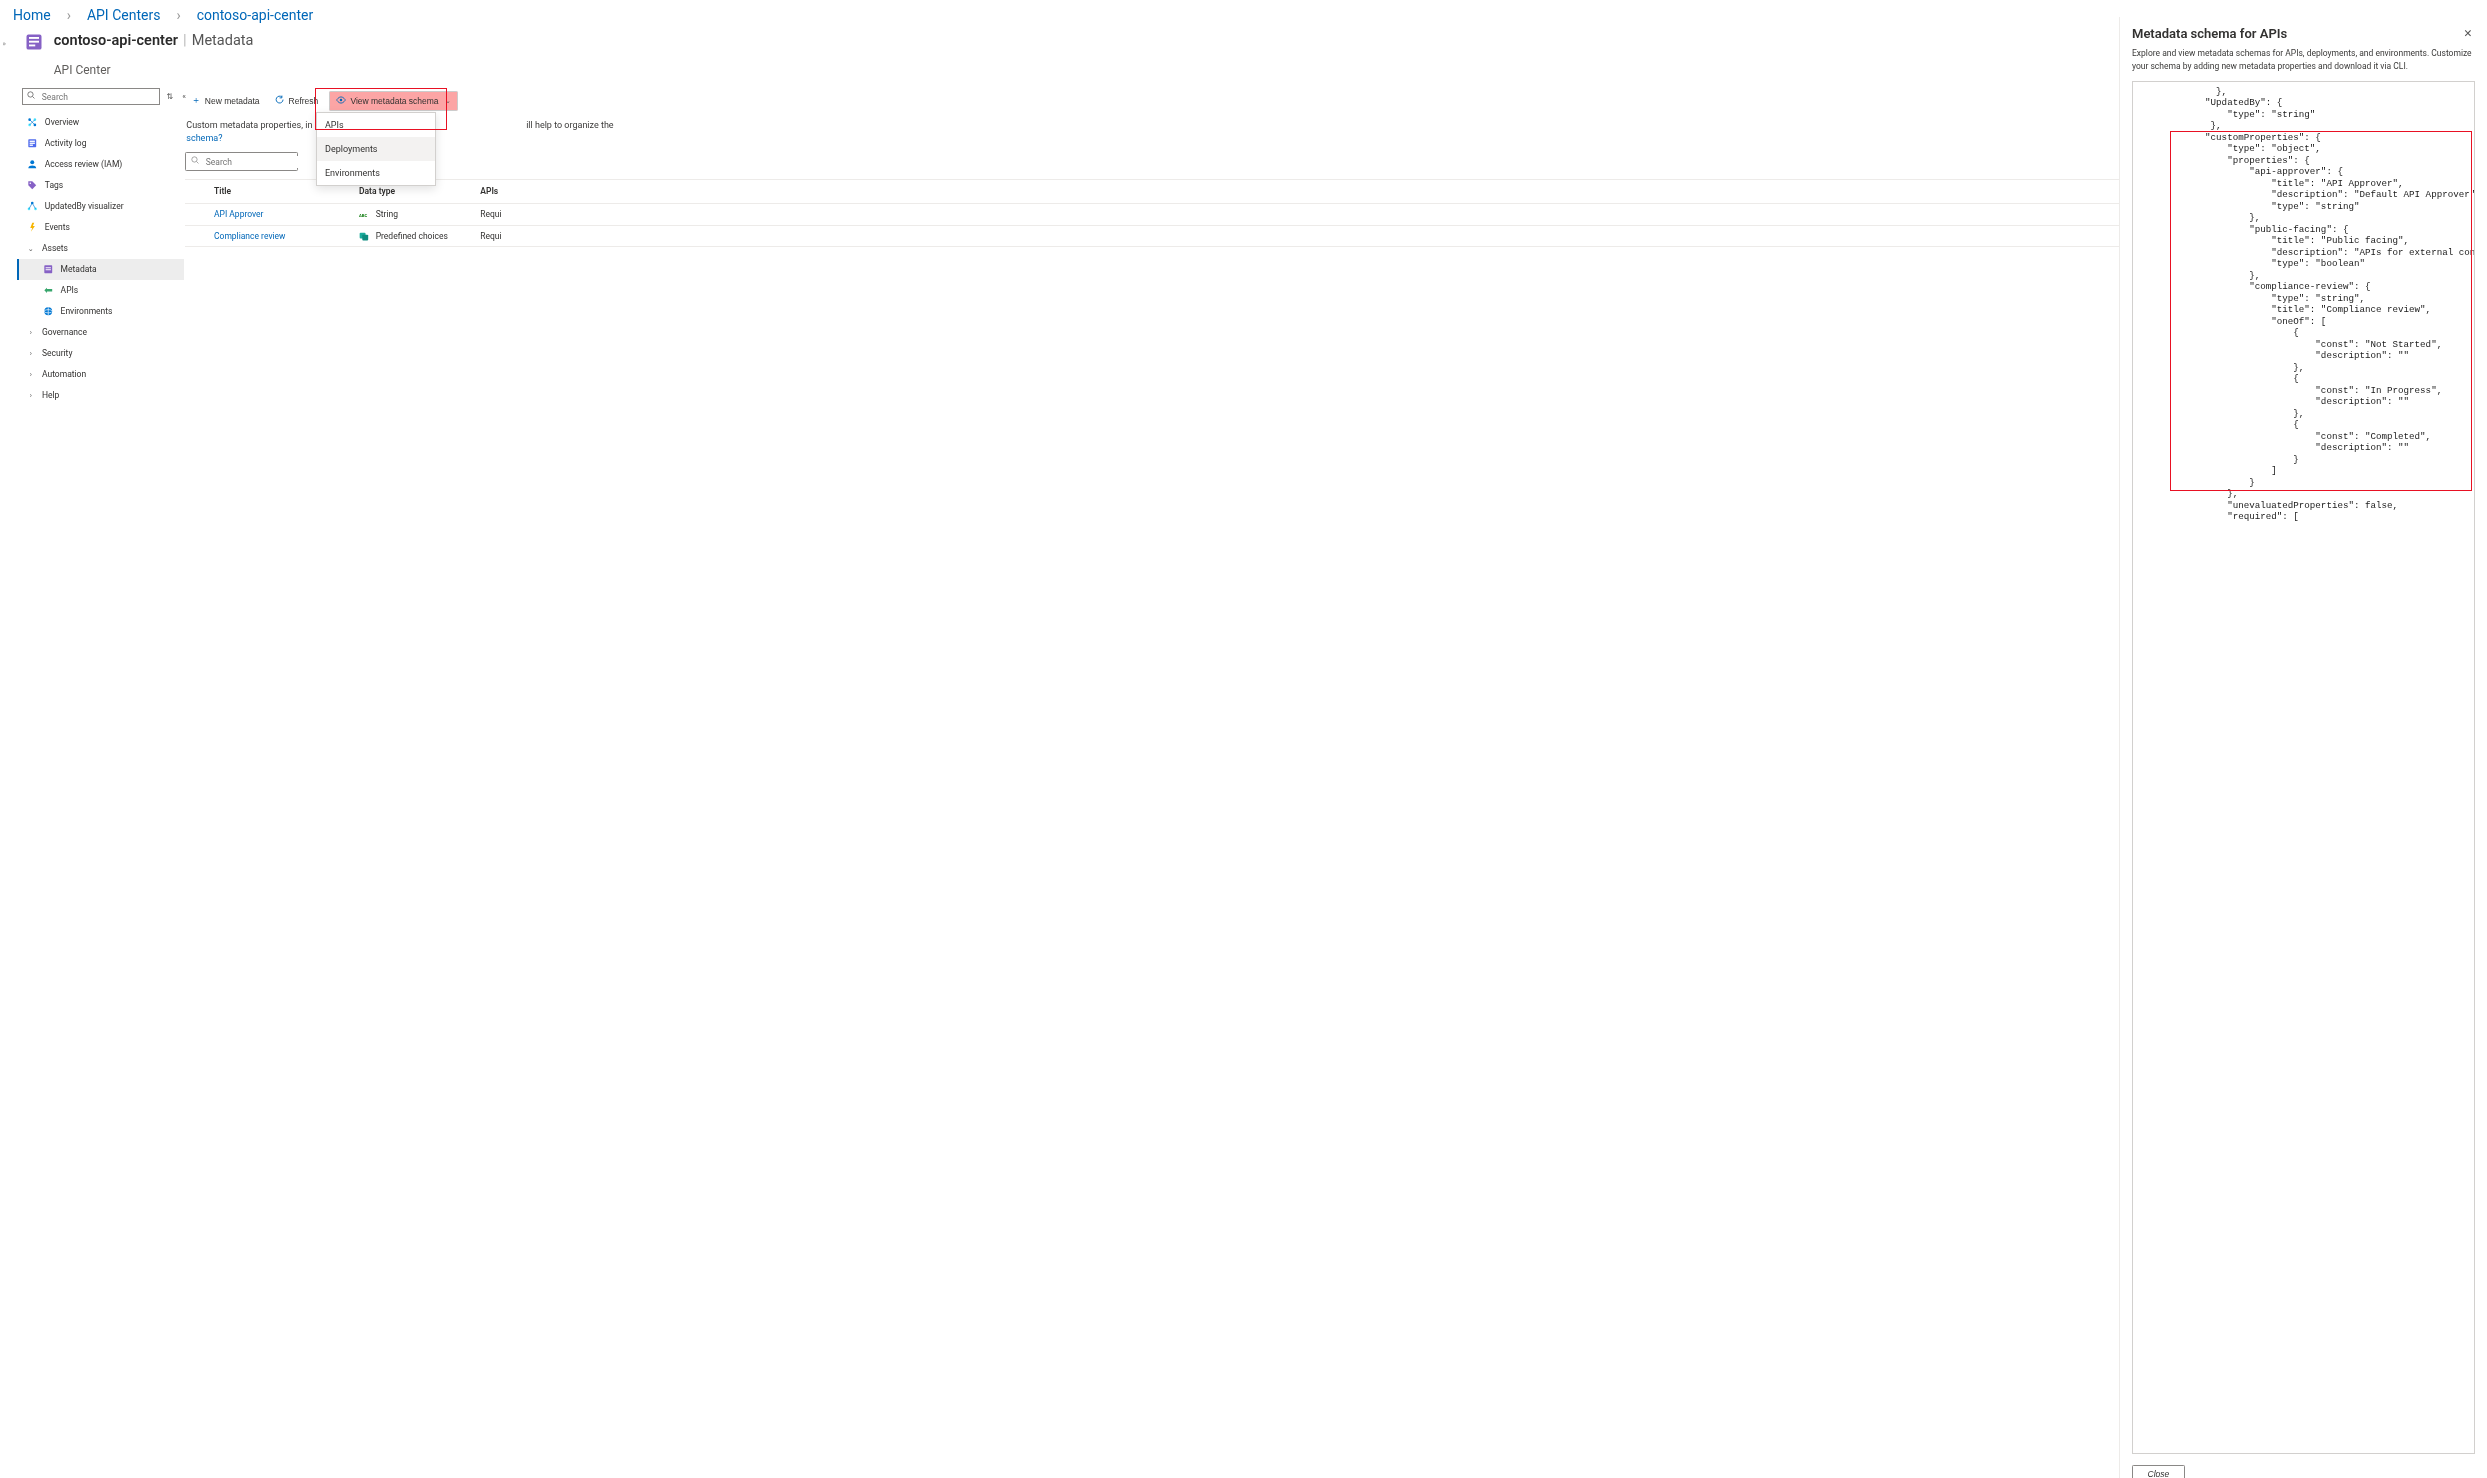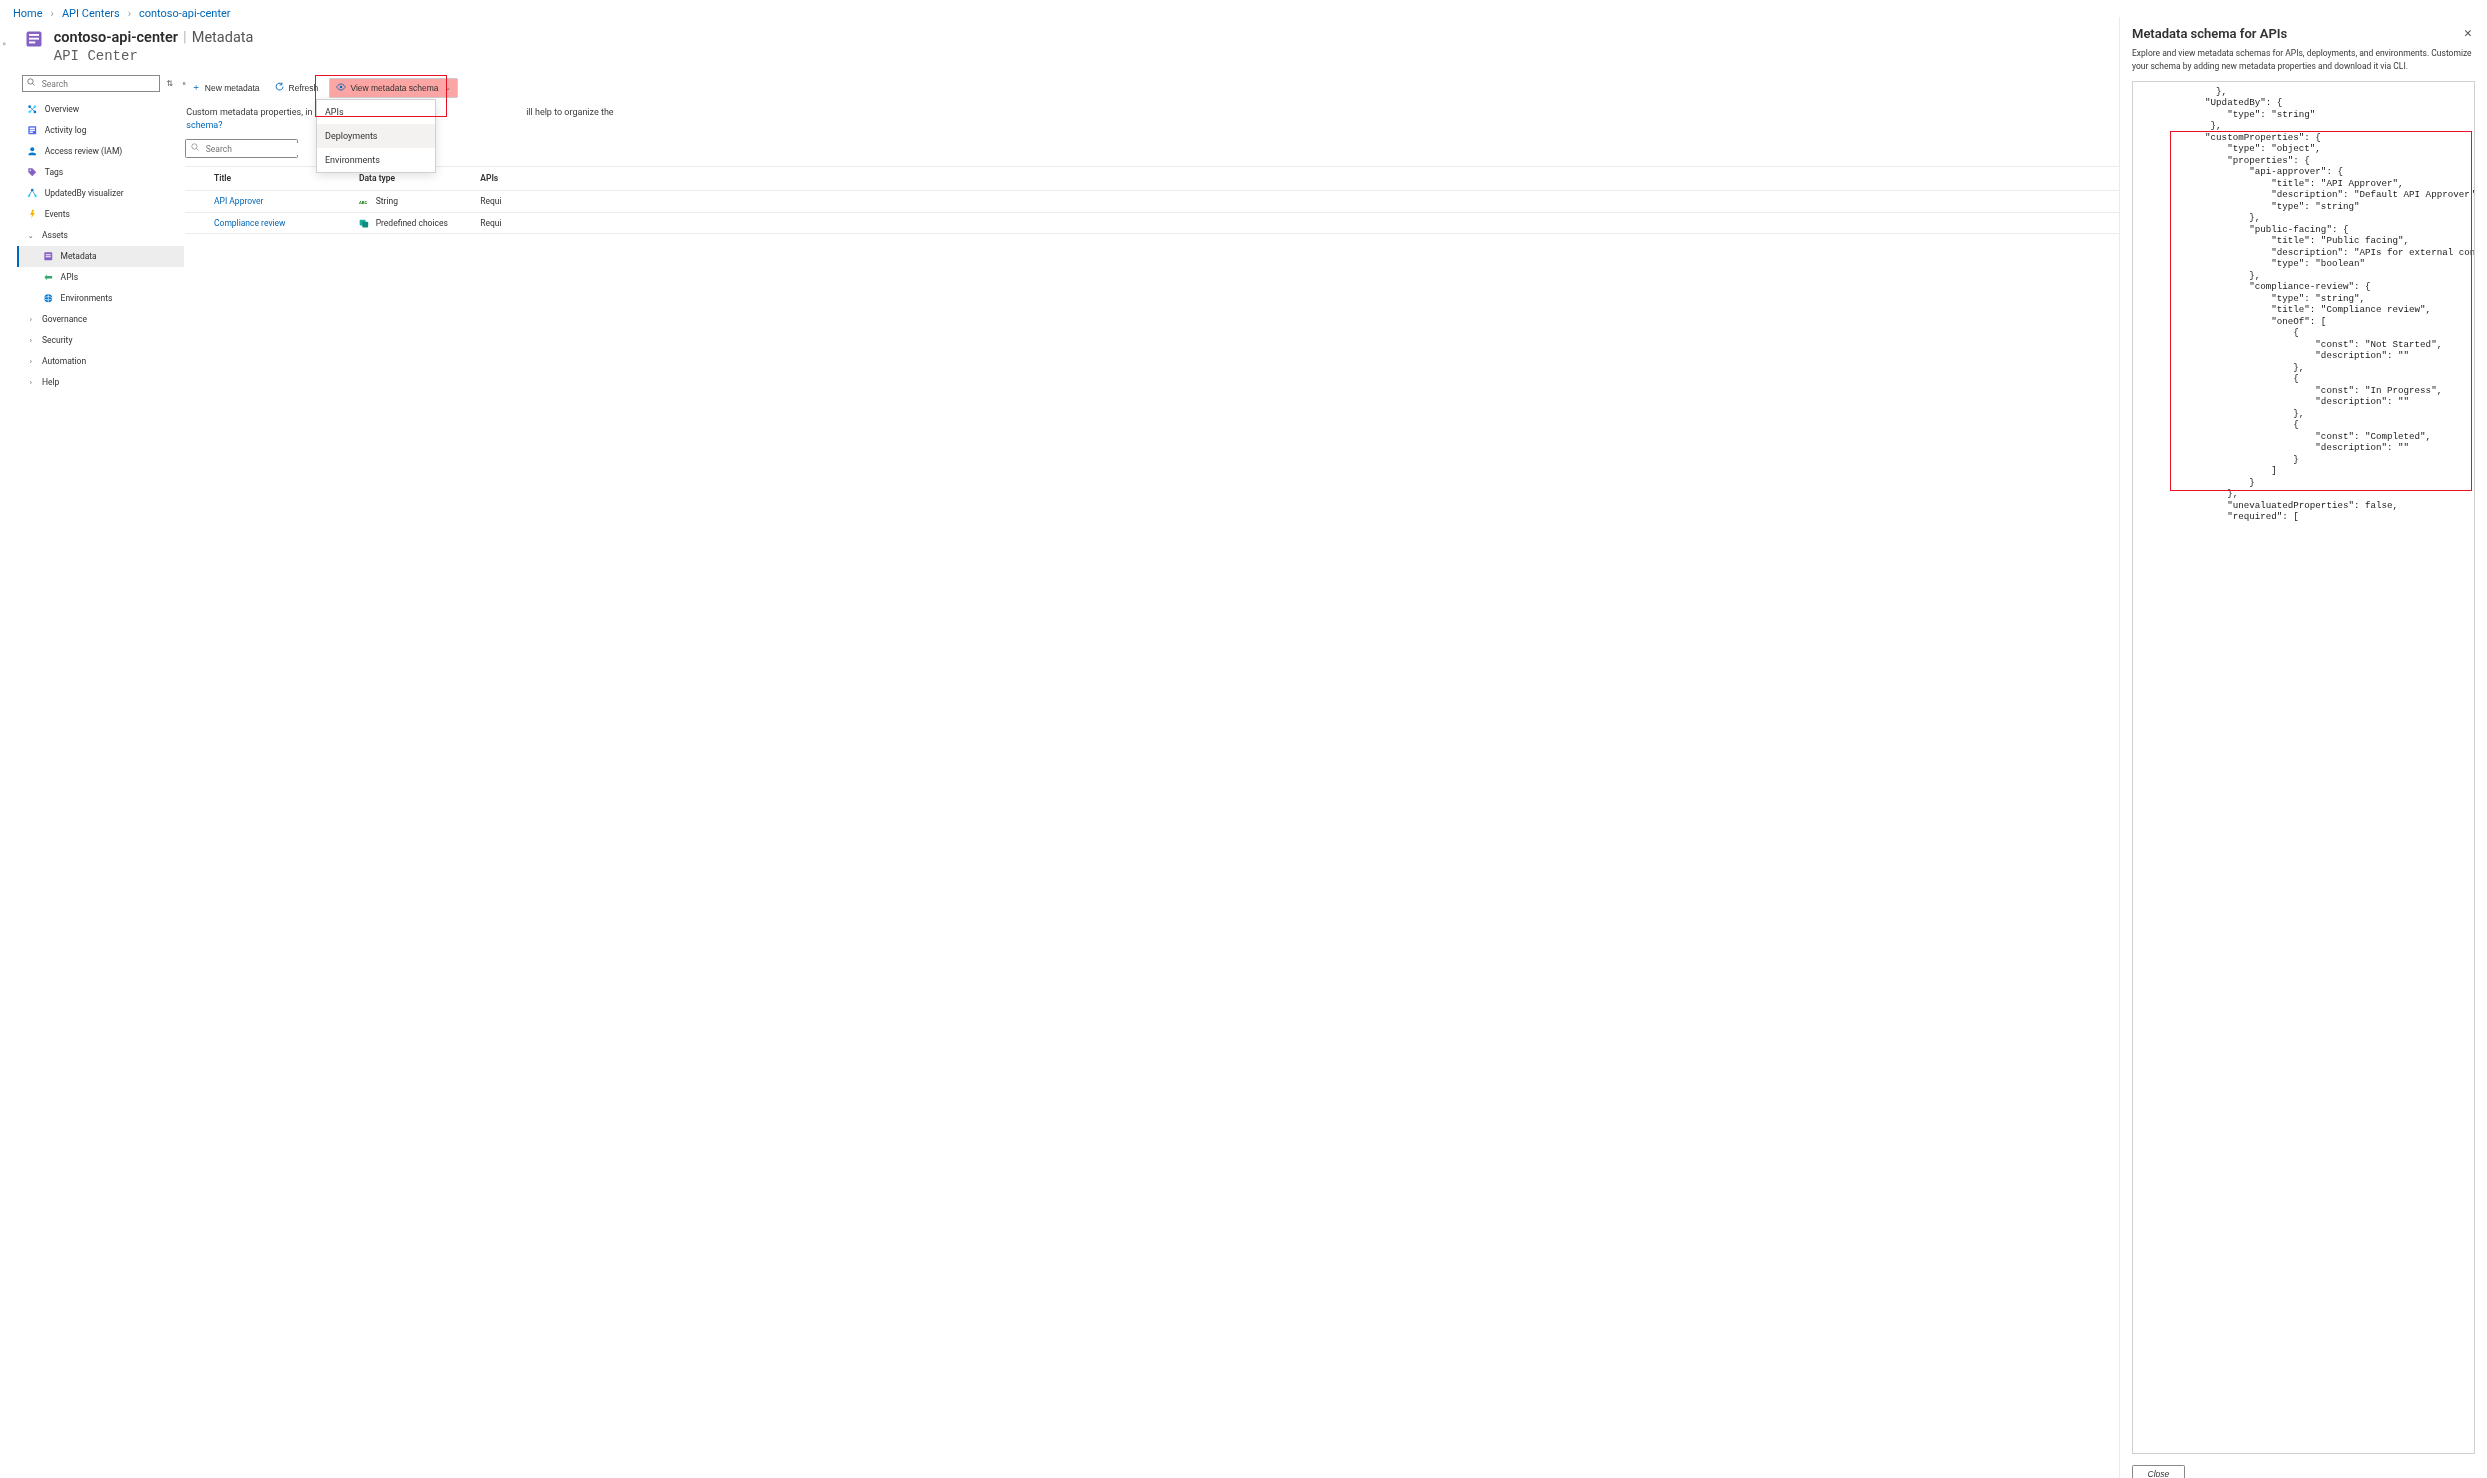--- a/index.html
+++ b/index.html
@@ -26,25 +26,25 @@
   
   .app {
     display: flex;
     flex-direction: column;
     height: 100%;
     width: 100%;
     position: relative;
   }
   .breadcrumb {
     padding: 6.6px 13px 4px 13px;
-    font-size: 11px;
+    font-size: 14px;
     color: var(--blue);
     display: flex;
     align-items: center;
-    gap: 8px;
+    gap: 16px;
   }
   .breadcrumb .sep { color: #999; }
   .expand-handle {
     position: absolute;
     left: 2.6px; top: 39px;
     color: #888; font-size: 7.2px;
     cursor: pointer;
   }
 
   .main-row {
@@ -73,21 +73,21 @@
     display: inline-flex; align-items: center; justify-content: center;
   }
   .blade-title-group { flex: 1; min-width: 0; }
   .blade-title {
     font-size: 14.5px; font-weight: 600; color: #2b2b2b;
     display: flex; align-items: baseline; gap: 5.3px;
     white-space: nowrap;
   }
   .blade-title .divider { color: #999; font-weight: 300; }
   .blade-title .section { font-weight: 400; color: #555; }
-  .blade-subtitle { font-size: 14px; color: var(--text-light); margin-top: 2px; font-family: Liberation Mono, monospace; }
+  .blade-subtitle { font-size: 12px; color: var(--text-light); margin-top: 14px; }
   .blade-header-actions {
     display: flex; gap: 9.2px; align-items: center;
     padding-top: 4px;
   }
   .star-icon, .more-icon { color: #555; cursor: pointer; font-size: 10.5px; }
 
   .blade-body {
     flex: 1; display: flex; min-height: 0; border-top: 0.7px solid #fff;
   }
 

